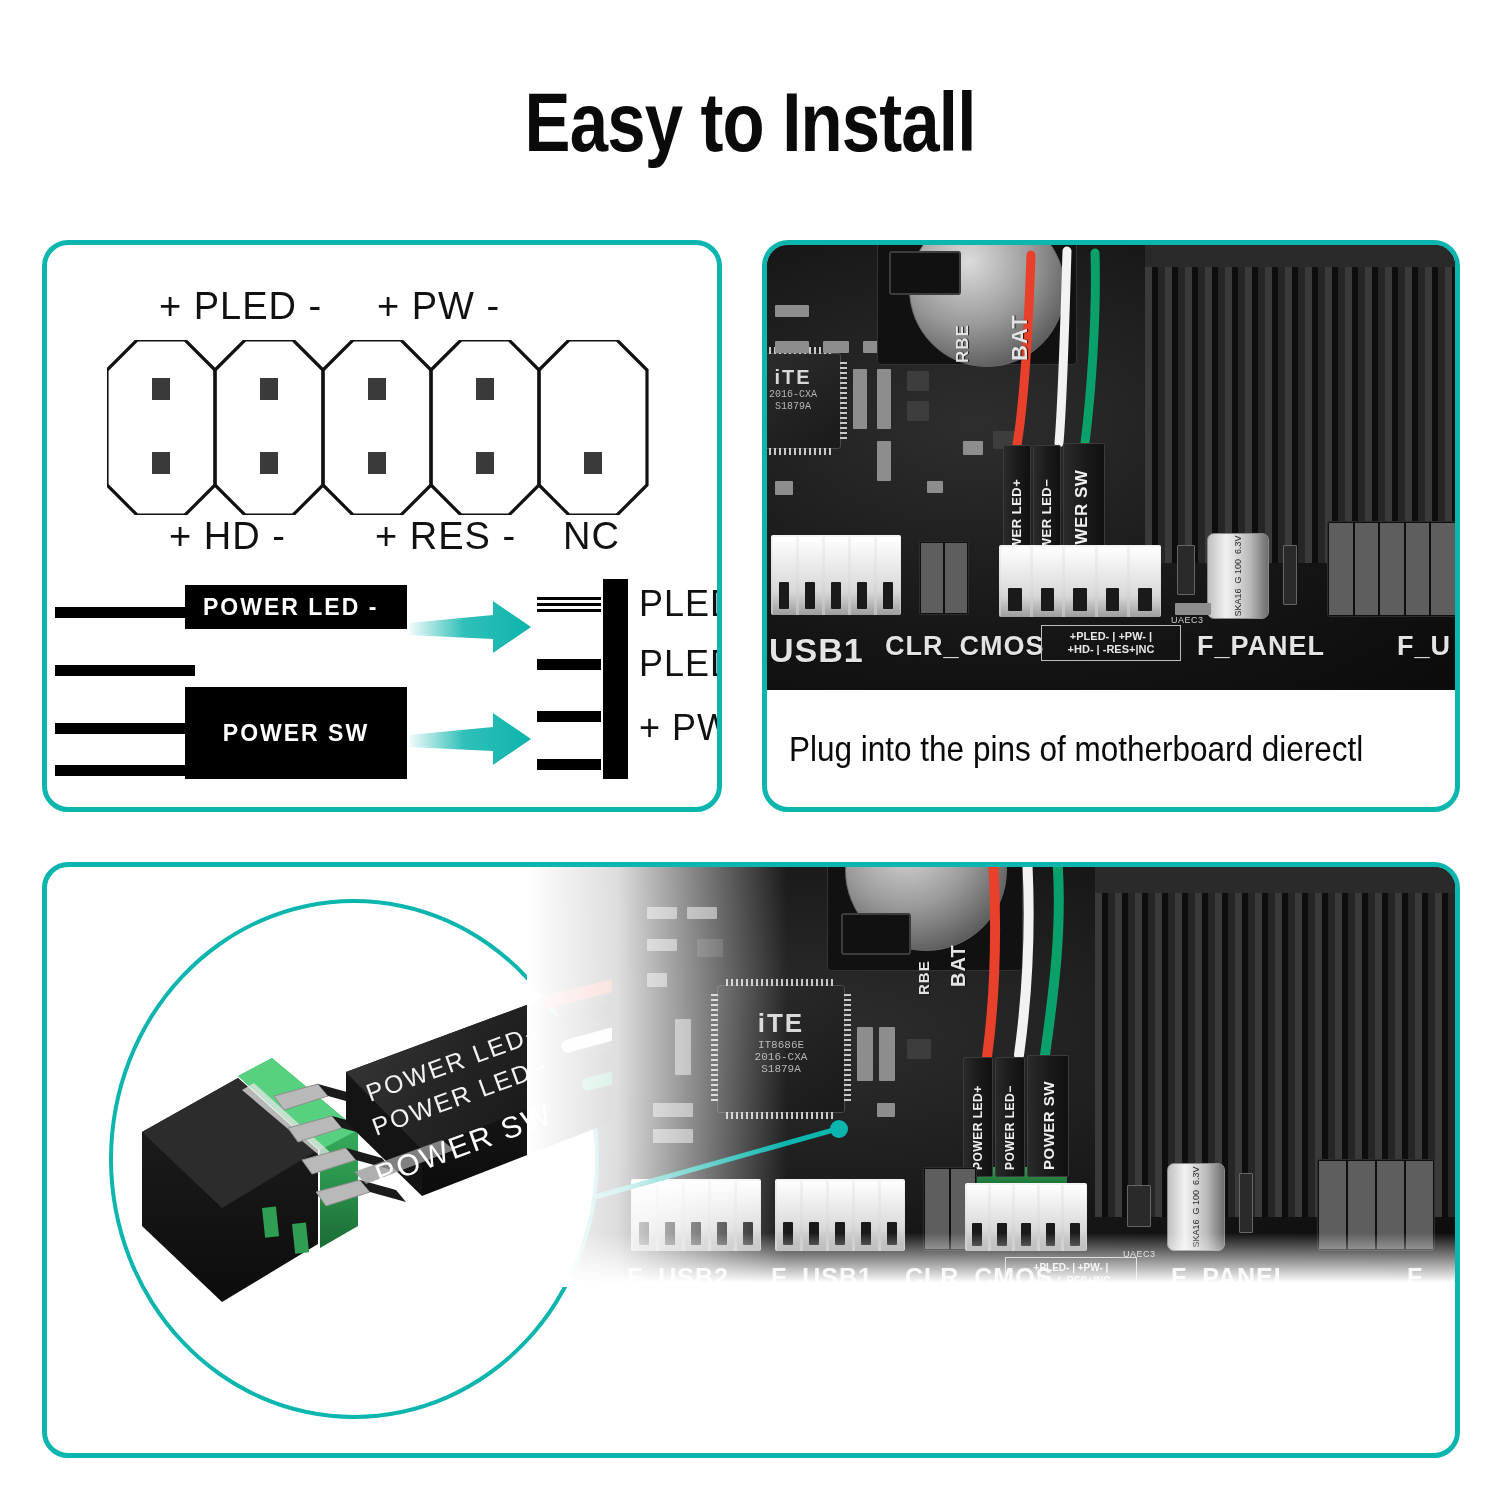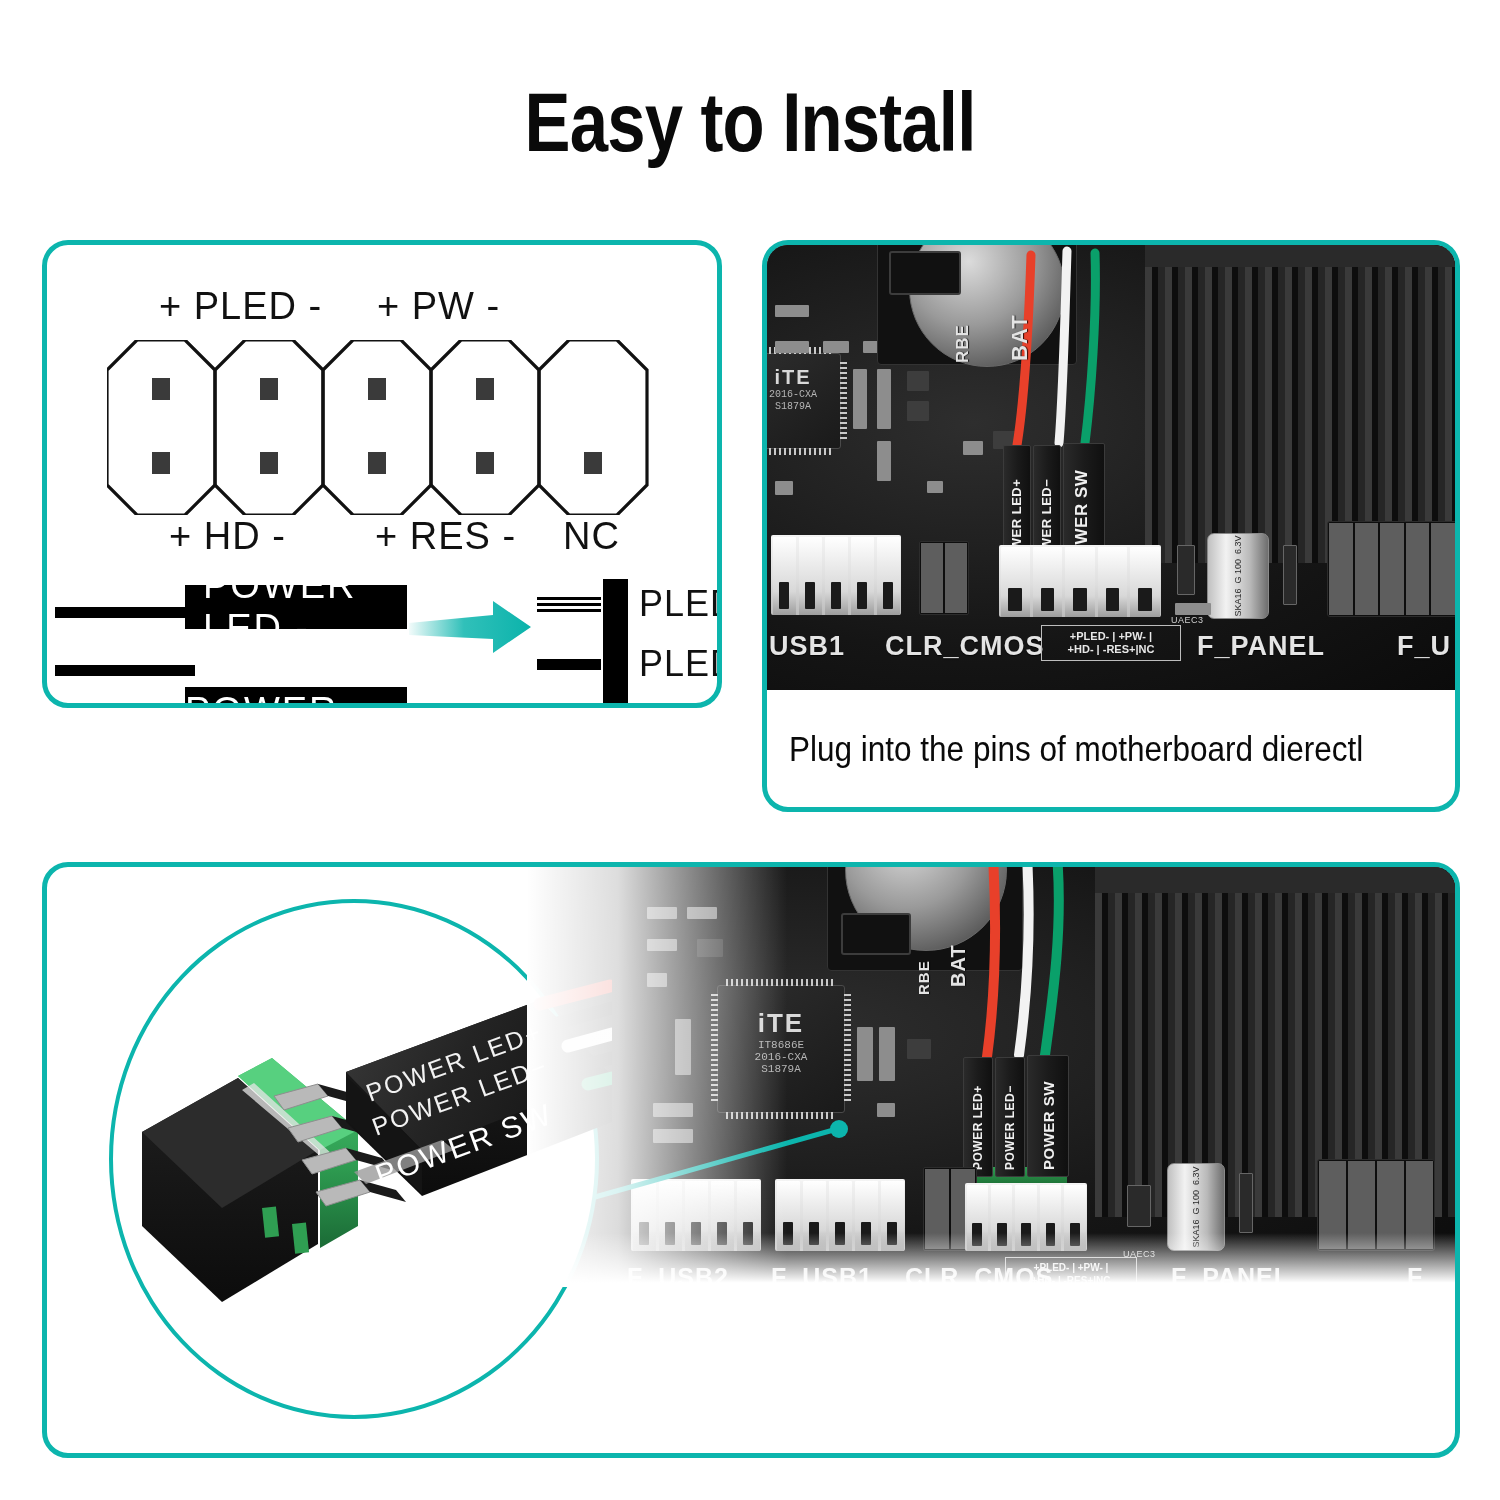--- a/index.html
+++ b/index.html
@@ -21,21 +21,21 @@
   }
 
   
   .panel {
     position: absolute;
     border: 5px solid #0cb5ad;
     border-radius: 26px;
     background: #ffffff;
     overflow: hidden;
   }
-  #panel-diagram { left: 42px;  top: 240px;  width: 680px;  height: 468px; }
+  #panel-diagram { left: 42px;  top: 240px;  width: 680px;  height: 572px; }
   #panel-photo-top { left: 762px; top: 240px; width: 698px; height: 572px; }
   #panel-bottom   { left: 42px;  top: 862px;  width: 1418px; height: 596px; }
 
   
   #pin-diagram { position: absolute; left: 0; top: 0; width: 680px; height: 320px; }
   .pin-label-row {
     position: absolute;
     font-family: "Liberation Sans", sans-serif;
     font-size: 38px;
     color: #111;
@@ -56,25 +56,26 @@
   #wire-1 { top: 32px; }
   #wire-2 { top: 90px; }
   #wire-3 { top: 148px; }
   #wire-4 { top: 190px; }
 
   .lbl-box {
     position: absolute;
     background: #000;
     color: #fff;
     font-family: "Liberation Sans", sans-serif;
-    font-size: 38px;
+    font-size: 23px;
     letter-spacing: 2px;
     display: flex;
     align-items: center;
     padding-left: 18px;
+    font-weight: bold;
   }
   #box-led-minus { left: 138px; top: 10px;  width: 222px; height: 44px; }
   #box-led-plus  { left: 138px; top: 60px;  width: 222px; height: 44px; }
   #box-sw        { left: 138px; top: 112px; width: 222px; height: 92px;
                    justify-content: center; padding-left: 0; }
 
   
   #conn-block { position: absolute; left: 556px; top: 4px; width: 25px; height: 200px; background: #000; }
   .conn-pin { position: absolute; background: #000; height: 11px; width: 64px; left: 490px; }
   #cpin-1 { top: 22px; height: 3px; }
@@ -421,21 +422,21 @@
         <div class="hp"></div>
     </div>
 
     <div class="ecap" style="left:440px;top:288px;width:62px;height:86px">
       <span>SKA16&nbsp;&nbsp;G 100&nbsp;&nbsp;6.3V</span>
     </div>
     <div class="smd" style="left:410px;top:300px;width:18px;height:50px;background:#2a2a2a;border:1px solid #666"></div>
     <div class="smd" style="left:408px;top:358px;width:36px;height:12px"></div>
     <div class="smd" style="left:516px;top:300px;width:14px;height:60px;background:#2a2a2a;border:1px solid #666"></div>
 
-    <div class="silk" style="left:2px;top:386px;font-size:27px">USB1</div>
+    <div class="silk" style="left:2px;top:386px;font-size:34px">USB1</div>
     <div class="silk" style="left:118px;top:386px;font-size:27px">CLR_CMOS</div>
     <div class="silk" style="left:430px;top:386px;font-size:27px">F_PANEL</div>
     <div class="silk" style="left:630px;top:386px;font-size:27px">F_U</div>
     <div class="silk" style="left:240px;top:116px;font-size:22px;transform:rotate(-90deg);transform-origin:left top">BAT</div>
     <div class="silk" style="left:186px;top:118px;font-size:17px;transform:rotate(-90deg);transform-origin:left top">RBE</div>
     <div class="silk-small" style="left:404px;top:370px">UAEC3</div>
 
     <div class="silk-box" style="left:274px;top:380px;width:140px;height:36px">
       <div class="sb-row">+PLED-&nbsp;|&nbsp;+PW-&nbsp;|</div>
       <div class="sb-row">+HD-&nbsp;|&nbsp;-RES+|NC</div>

